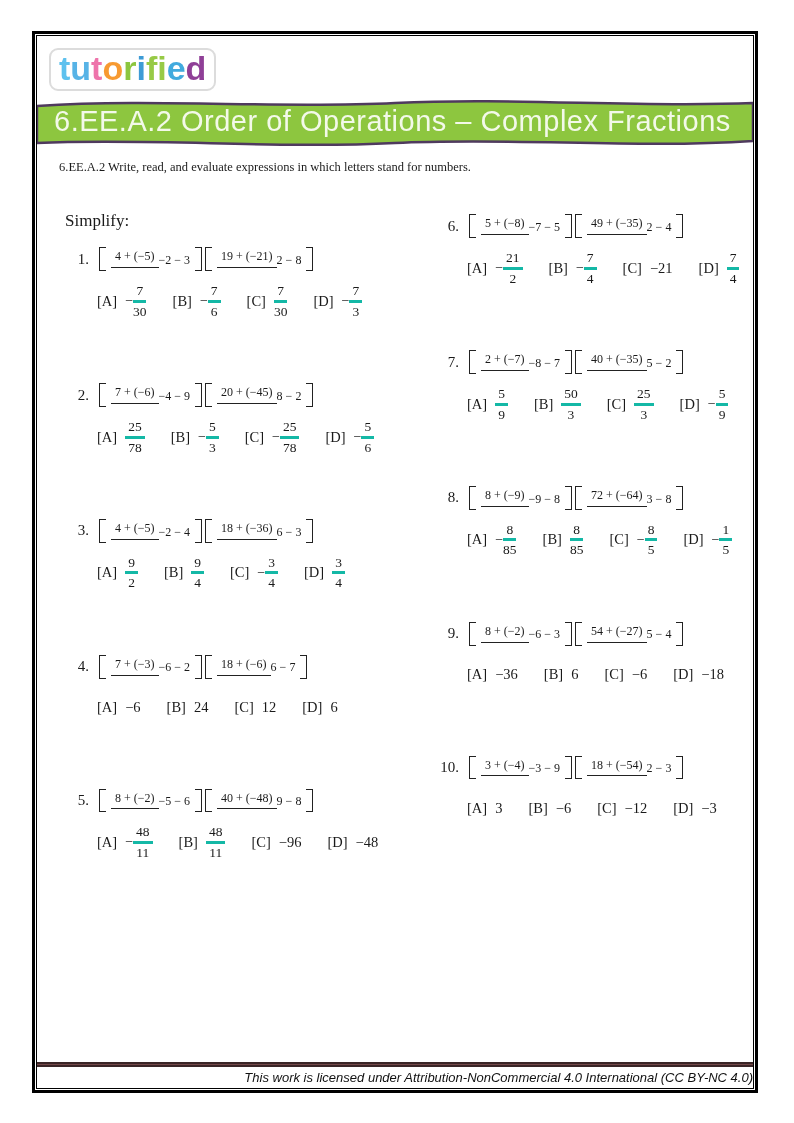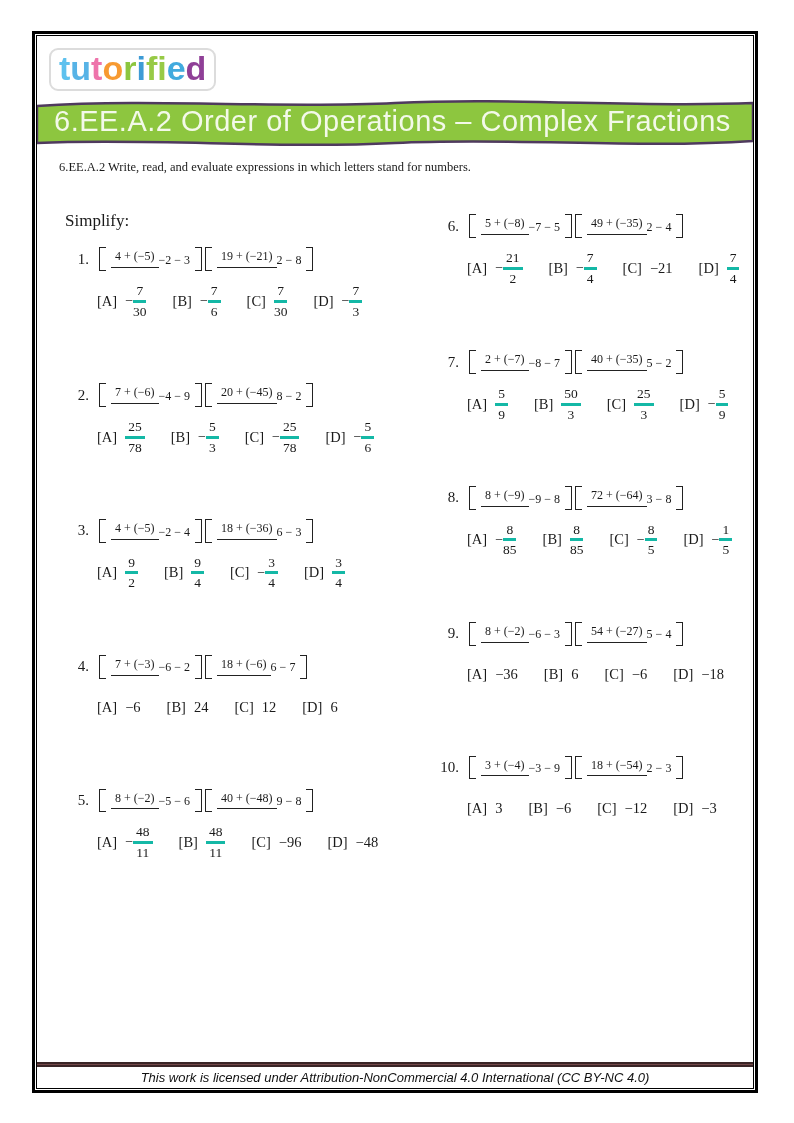--- a/index.html
+++ b/index.html
@@ -40,21 +40,21 @@
   .choice { display: inline-flex; align-items: center; font-size: 14.5px; }
   .clabel { margin-right: 8px; }
   .csign { font-size: 14px; }
   .cfrac { display: inline-flex; flex-direction: column; align-items: center; font-size: 13.5px; line-height: 1.15; }
   .cfrac .cnum { border-bottom: 3px solid #14b8a6; padding: 0 3px 1px 3px; }
   .cfrac .cden { padding-top: 1px; }
   .cval { font-size: 14.5px; }
 
   .footer { position: absolute; left: 0; right: 0; bottom: 3px; }
   .footer-bar { height: 5px; border-top: 2px solid #3a2526; border-bottom: 2px solid #3a2526; }
-  .footer-text { text-align: center; font-family: "Liberation Sans", sans-serif; font-style: italic; font-size: 13px; margin-top: 3px; color: #111; }
+  .footer-text { text-align: right; font-family: "Liberation Sans", sans-serif; font-style: italic; font-size: 13px; margin-top: 3px; color: #111; }
 </style>
 </head>
 <body>
 
 <div class="page">
   <div class="frame">
     <div class="frame-inner">
 
       <div class="logo-row">
         <span class="logo-box">

